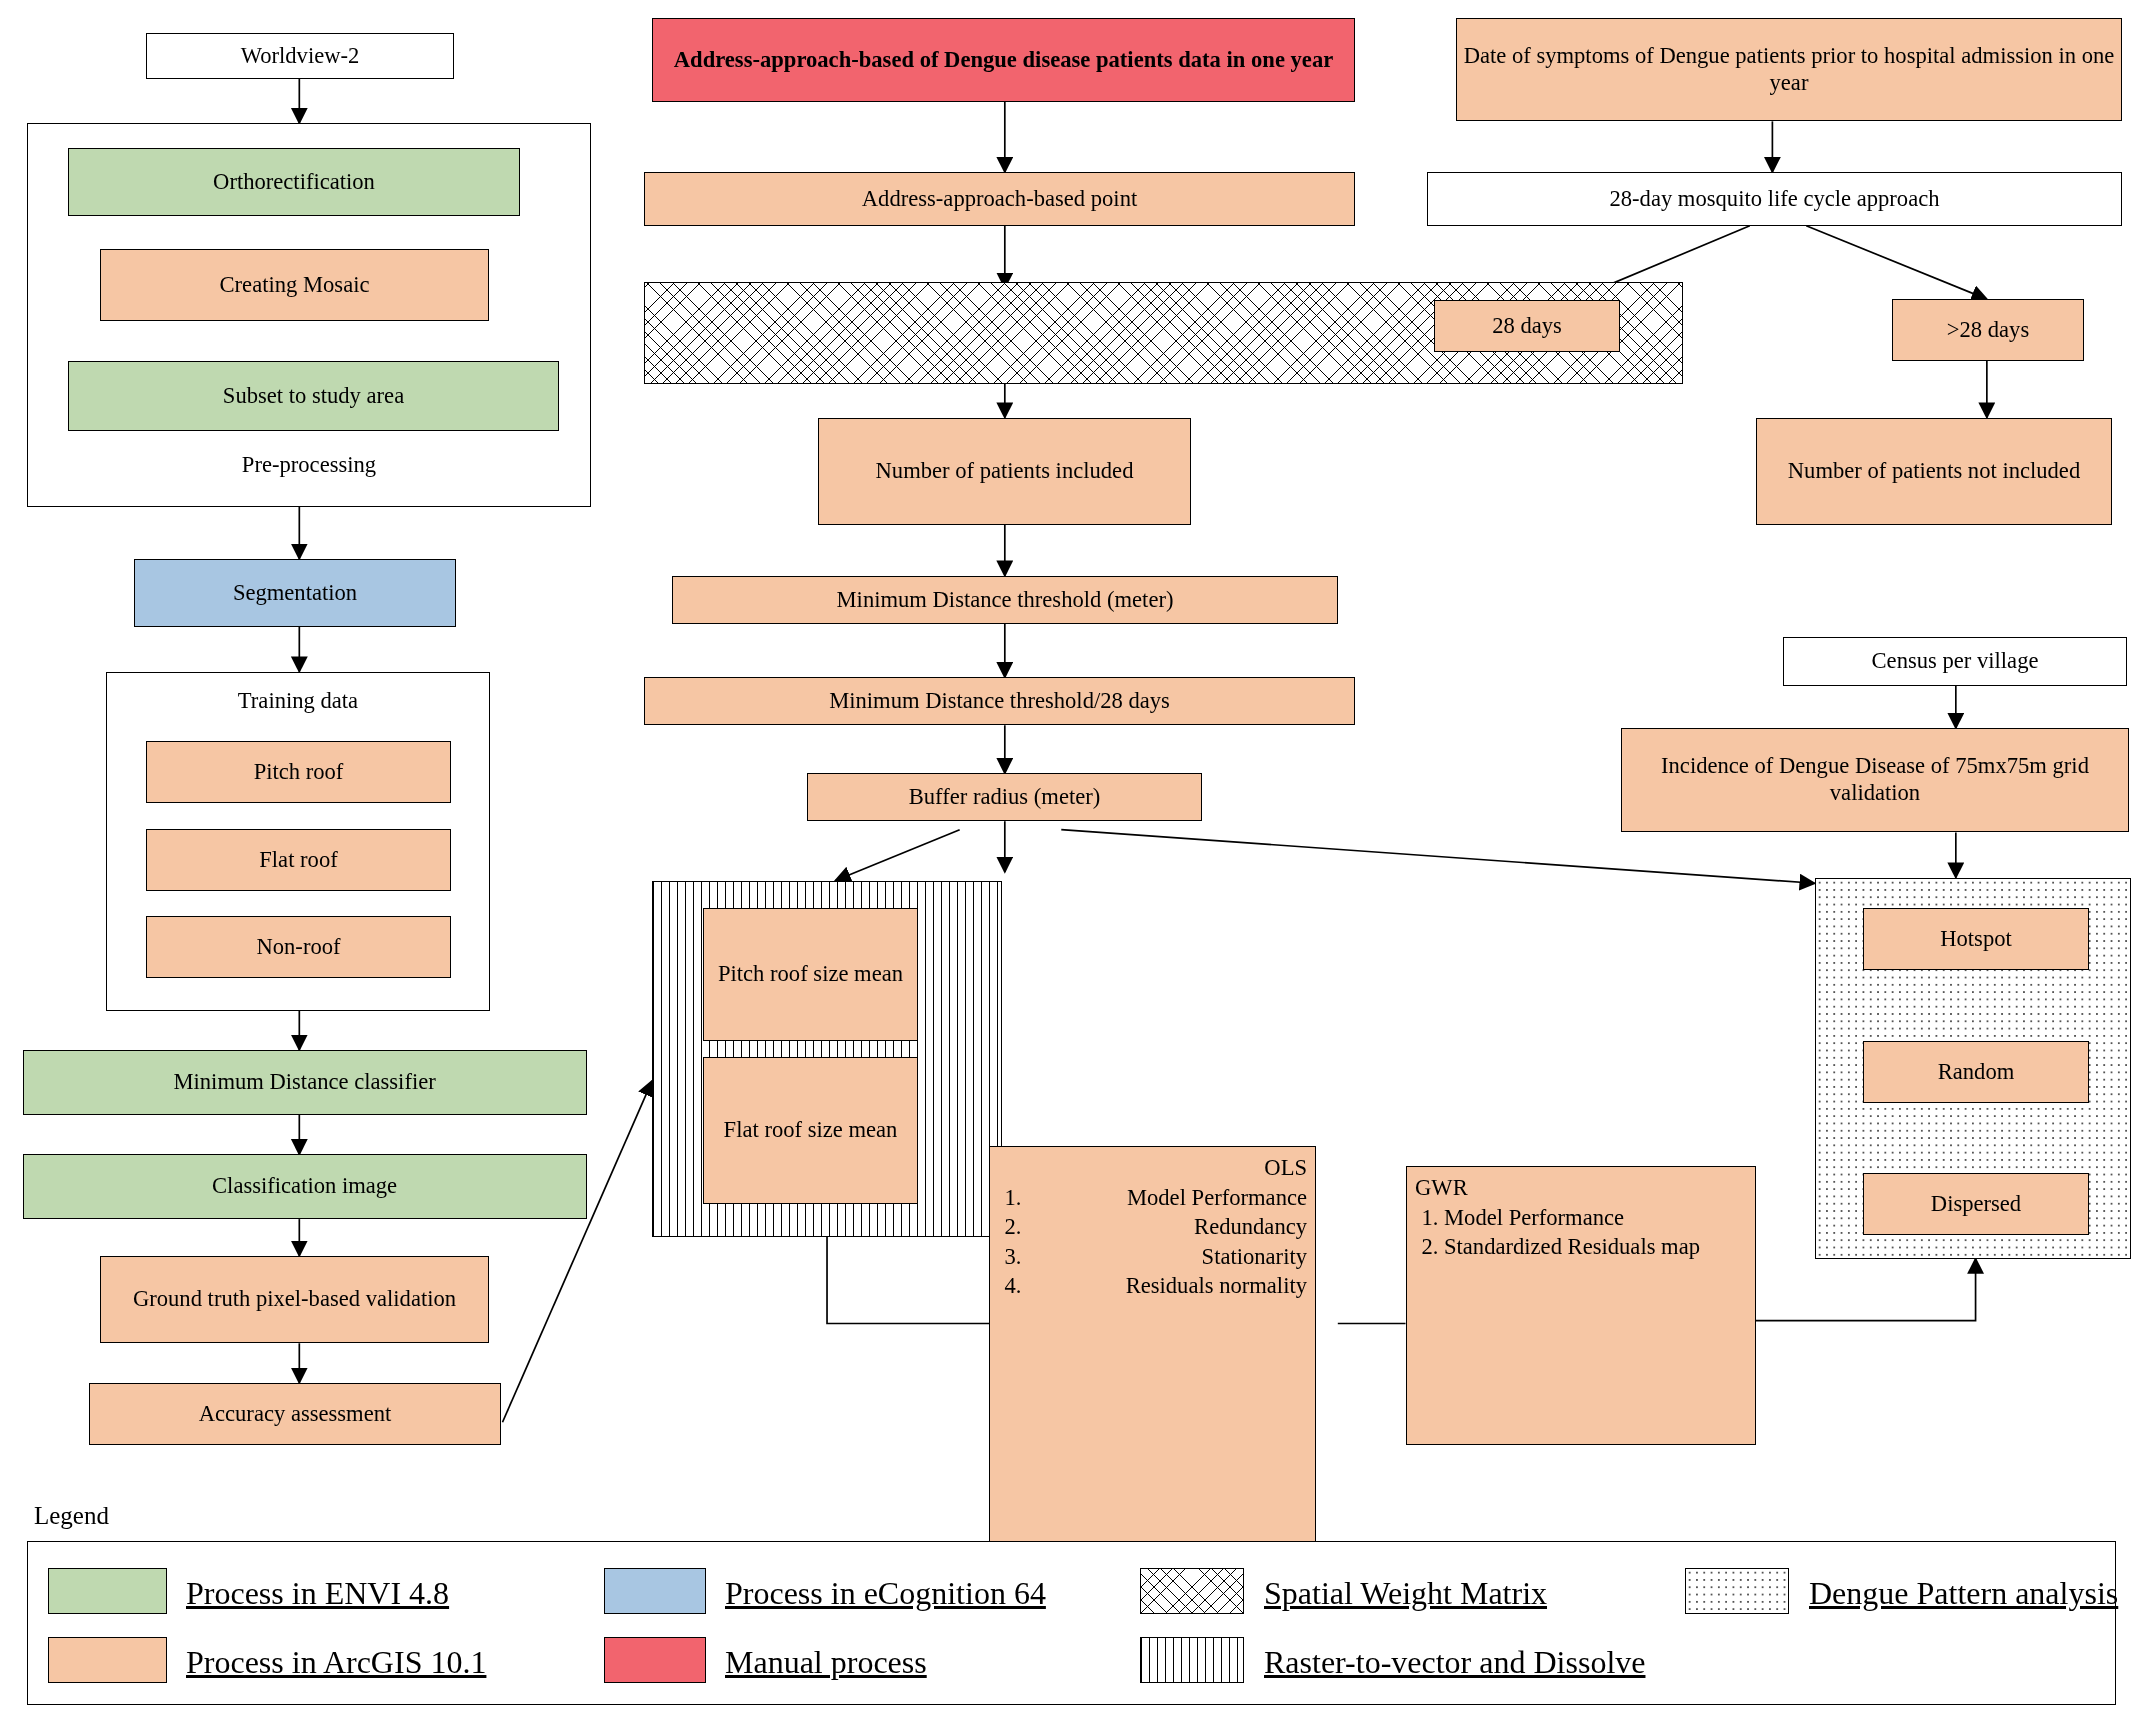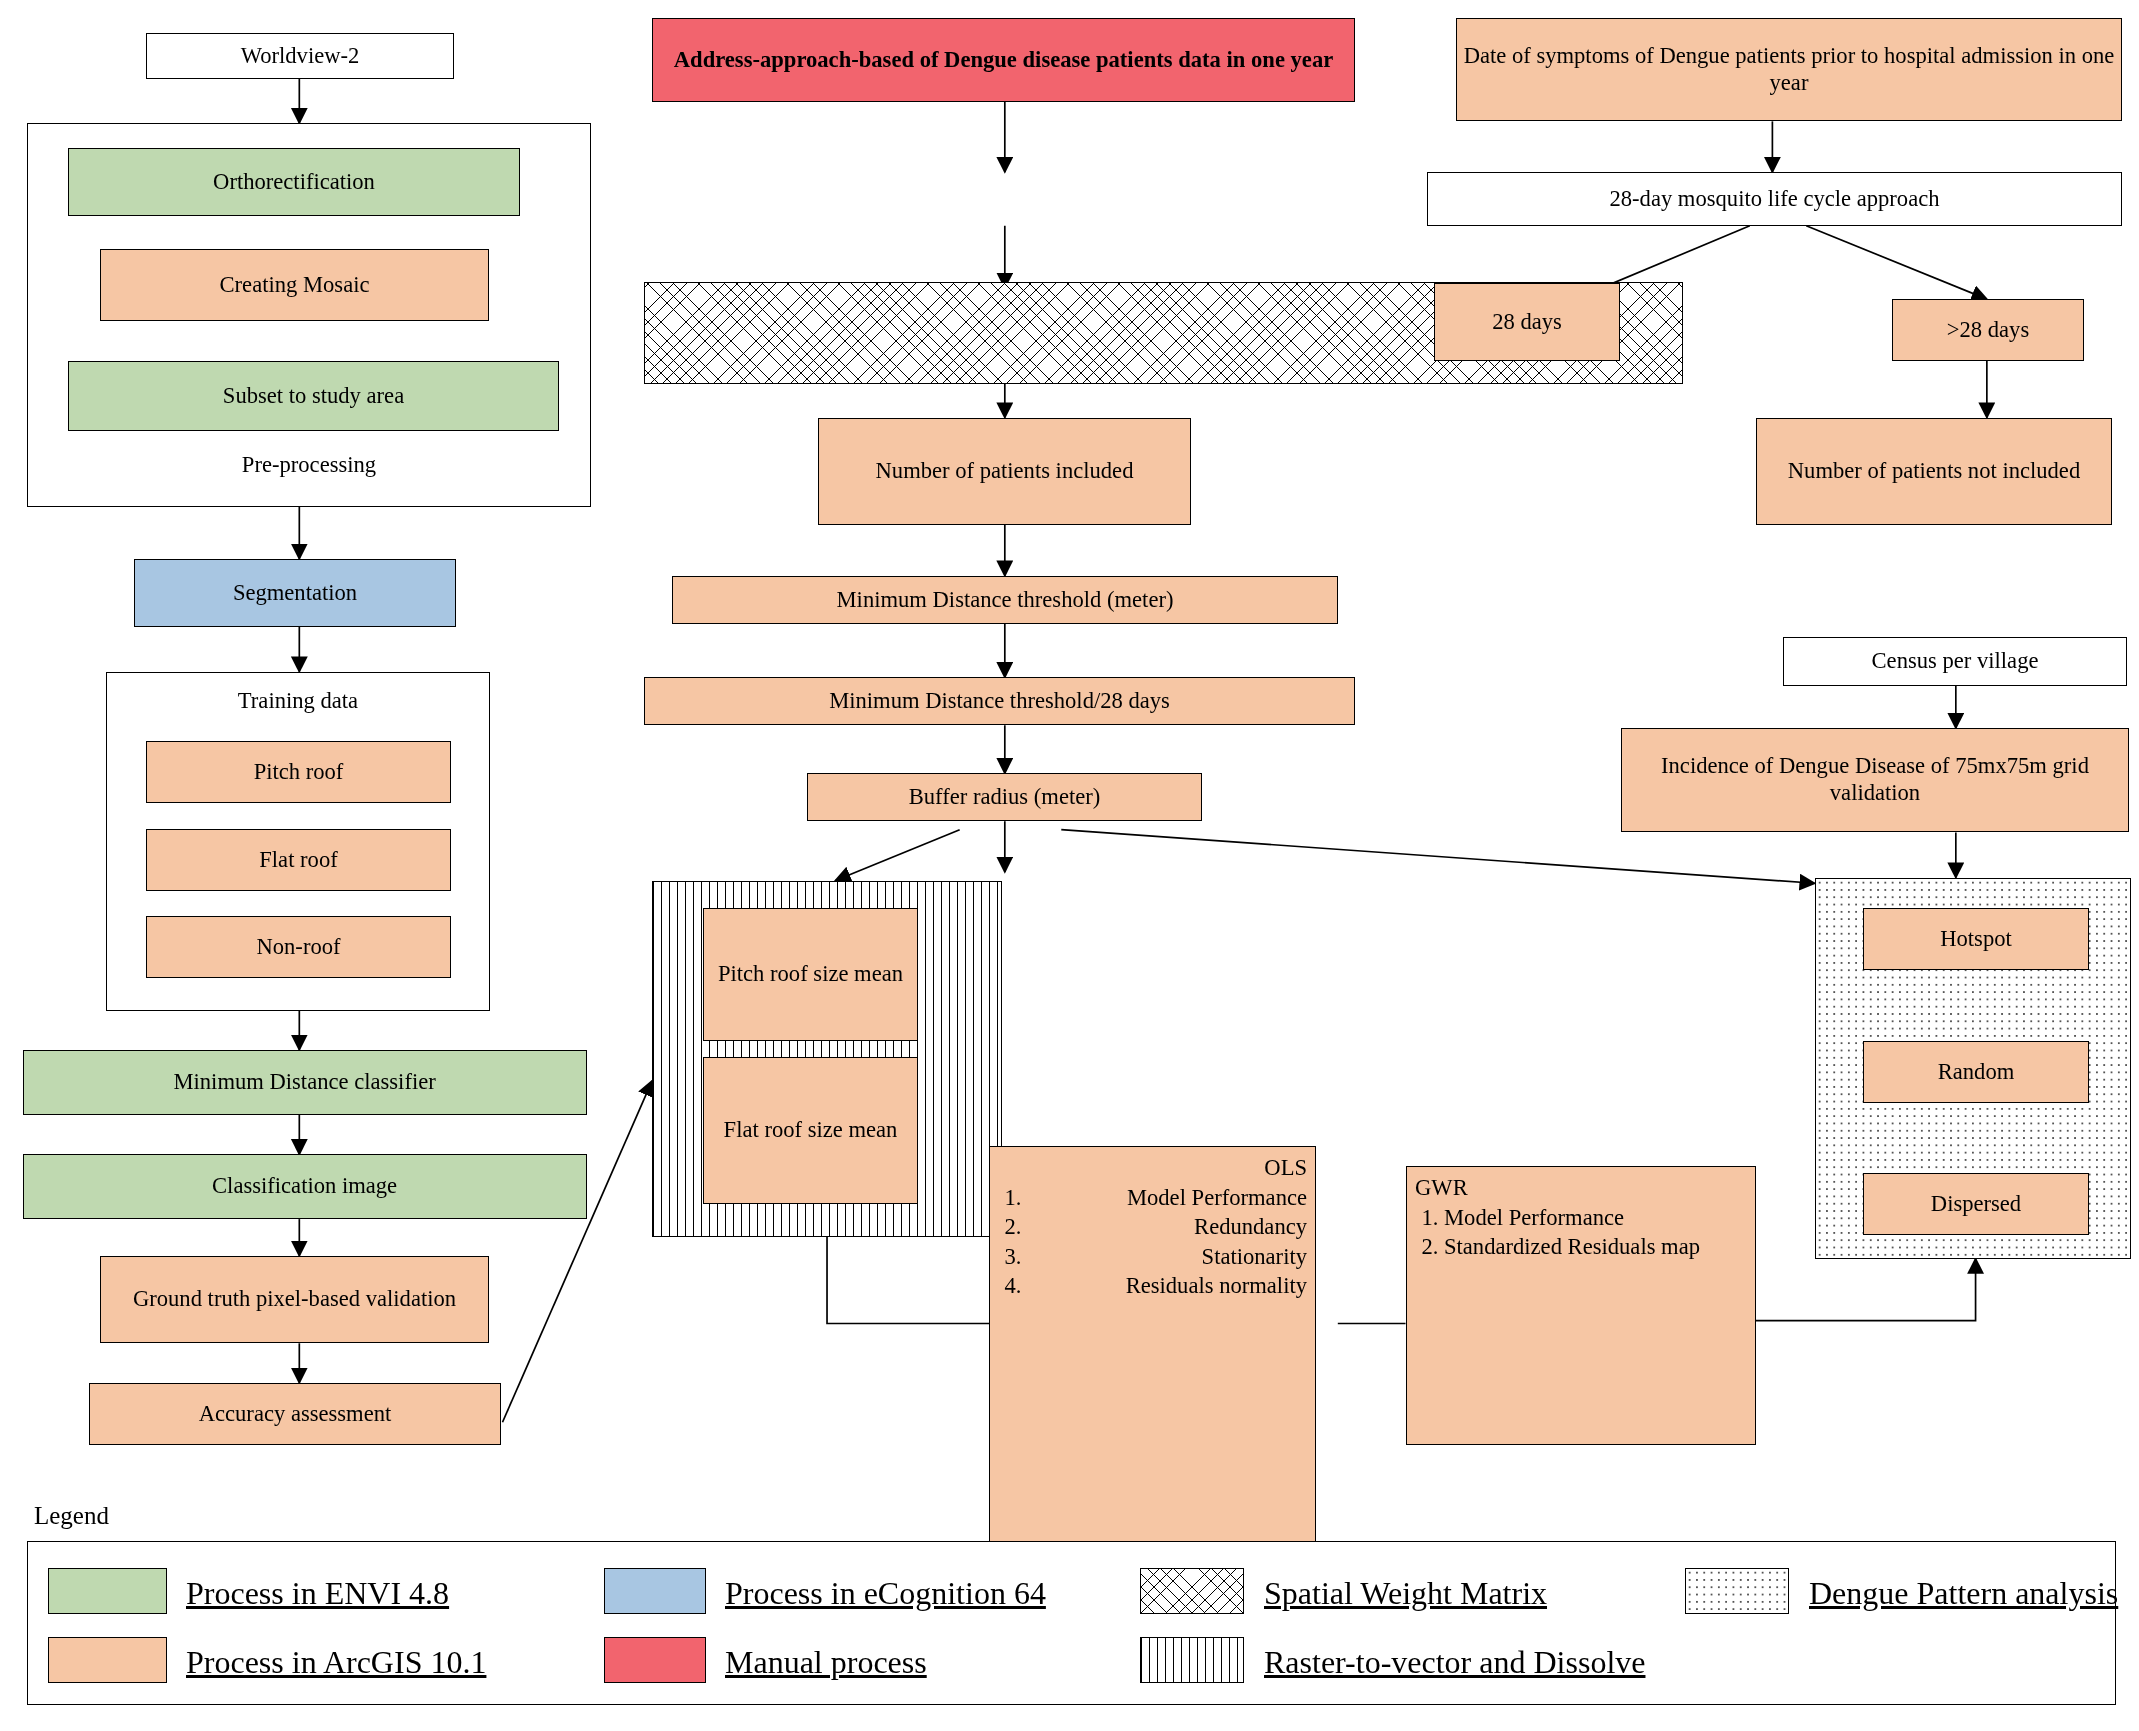--- a/index.html
+++ b/index.html
@@ -177,23 +177,24 @@
   <div class="box fill-orange" style="left:146px;top:741px;width:305px;height:62px;">Pitch roof</div>
   <div class="box fill-orange" style="left:146px;top:829px;width:305px;height:62px;">Flat roof</div>
   <div class="box fill-orange" style="left:146px;top:916px;width:305px;height:62px;">Non-roof</div>
 
   <div class="box fill-green" style="left:22.6px;top:1050px;width:564px;height:65px;">Minimum Distance classifier</div>
   <div class="box fill-green" style="left:22.6px;top:1154px;width:564px;height:65px;">Classification image</div>
   <div class="box fill-orange" style="left:100px;top:1256px;width:389px;height:87px;">Ground truth pixel-based validation</div>
   <div class="box fill-orange" style="left:89px;top:1383px;width:412px;height:62px;">Accuracy assessment</div>
 
   <div class="box fill-red bold" style="left:652px;top:18px;width:703px;height:84px;">Address-approach-based of Dengue disease patients data in one year</div>
+  <div class="box fill-orange" style="left:644px;top:172px;width:711px;height:54px;">Address-approach-based point</div>
 
   <div class="group-hatch" style="left:644px;top:282px;width:1039px;height:102px;"></div>
-  <div class="box fill-orange" style="left:1434px;top:283px;width:186px;height:78px;">28 days</div>
+  <div class="box fill-orange" style="left:1434px;top:300px;width:186px;height:52px;">28 days</div>
 
   <div class="box fill-orange" style="left:818px;top:418px;width:373px;height:107px;">Number of patients included</div>
   <div class="box fill-orange" style="left:672px;top:576px;width:666px;height:48px;">Minimum Distance threshold (meter)</div>
   <div class="box fill-orange" style="left:644px;top:677px;width:711px;height:48px;">Minimum Distance threshold/28 days</div>
   <div class="box fill-orange" style="left:807px;top:773px;width:395px;height:48px;">Buffer radius (meter)</div>
 
   <div class="group-vert" style="left:652px;top:881px;width:350px;height:356px;"></div>
   <div class="box fill-orange" style="left:703px;top:908px;width:215px;height:133px;">Pitch roof size mean</div>
   <div class="box fill-orange" style="left:703px;top:1057px;width:215px;height:147px;">Flat roof size mean</div>
 

